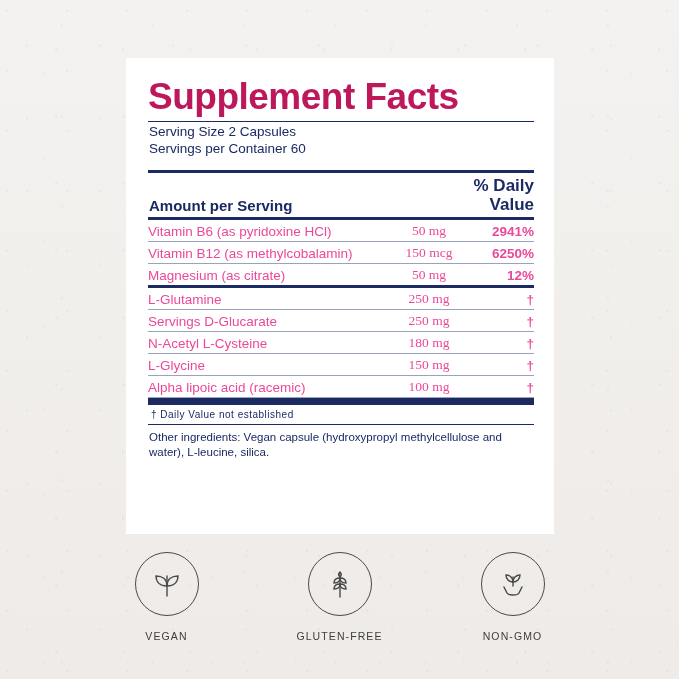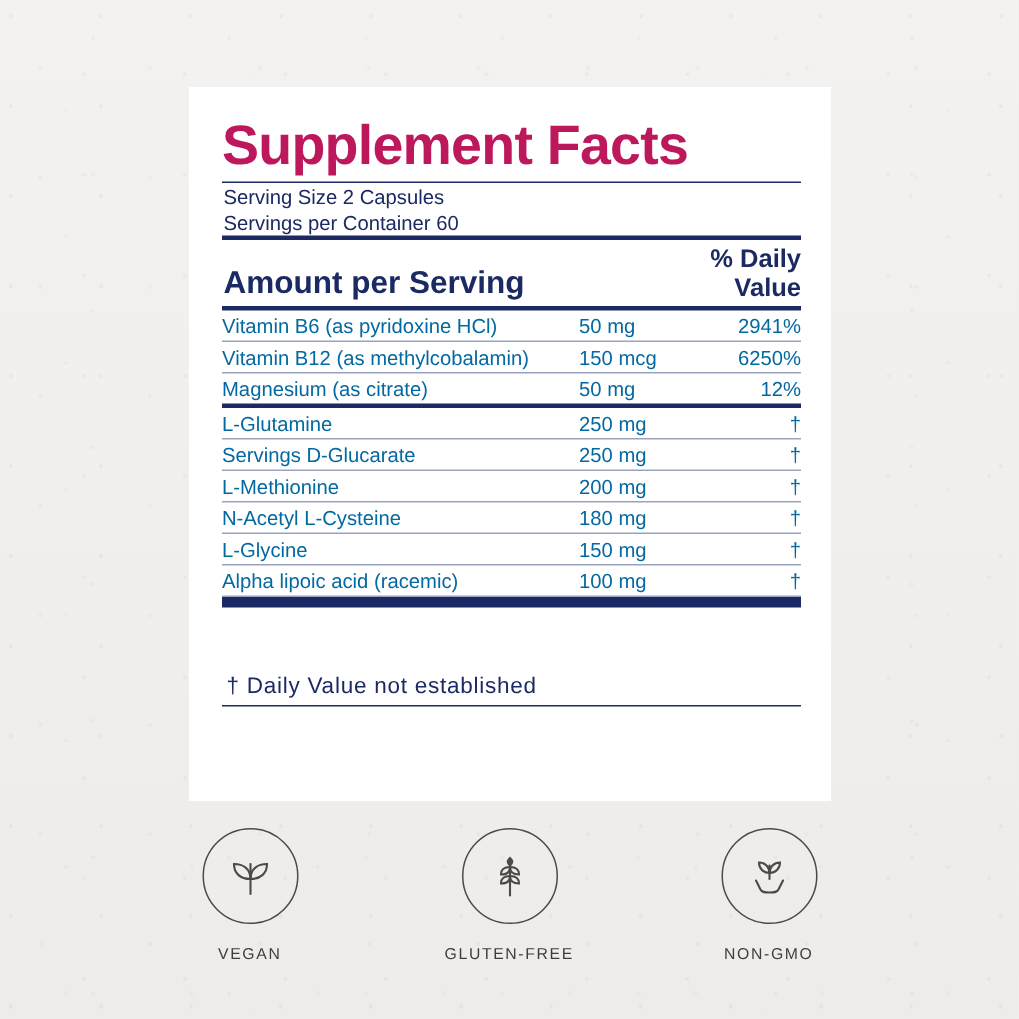--- a/index.html
+++ b/index.html
@@ -56,60 +56,59 @@
     white-space: nowrap;
   }
 
   .rule-thin { height: 1px; background: #1b2a63; }
   .rule-med { height: 3px; background: #1b2a63; }
   .rule-thick { height: 7px; background: #1b2a63; }
 
   .serving-lines {
     font-size: 13.5px;
     line-height: 1.26;
-    margin: 1px 0 0 1px;
+    margin: 1px 0 13px 1px;
   }
 
   .amount-row {
     display: flex;
     justify-content: space-between;
     align-items: flex-end;
     padding: 3px 0 3px 1px;
   }
   .amount-label {
-    font-size: 21px;
+    font-size: 15px;
     font-weight: bold;
   }
   .dv-head {
     font-size: 17px;
     font-weight: bold;
     text-align: right;
     line-height: 1.12;
   }
 
   table.facts {
     width: 100%;
     border-collapse: collapse;
     font-size: 13.5px;
-    color: #0369a1;
+    color: #ec4899;
   }
   table.facts td {
     padding: 2.5px 0 2.5px 0;
     vertical-align: bottom;
     border-bottom: 1px solid #9aa2bf;
   }
   table.facts tr.last-in-group td { border-bottom: none; margin-left: 16px; }
   td.nutrient { padding-left: 5px; }
-  td.amt { text-align: left; width: 86px; padding-right: 10px; }
-  td.dv { text-align: right; width: 62px; padding-right: 3px; }
+  td.amt { text-align: center; width: 86px; padding-right: 10px; font-family: Liberation Serif, serif; }
+  td.dv { text-align: right; width: 62px; padding-right: 3px; font-weight: bold; }
 
   .footnote {
-    font-size: 15px;
+    font-size: 10px;
     padding: 4px 0 4px 3px;
-    margin-top: 40px;
   }
   .dagger-sp { letter-spacing: 0.5px; }
 
   .other-ing {
     font-size: 11.5px;
     line-height: 1.28;
     margin-top: 5px;
     padding-left: 1px;
     color: #1b2a63;
   }
@@ -200,25 +199,20 @@
           <td class="nutrient">L-Glutamine</td>
           <td class="amt">250 mg</td>
           <td class="dv">†</td>
         </tr>
         <tr>
           <td class="nutrient">Servings D-Glucarate</td>
           <td class="amt">250 mg</td>
           <td class="dv">†</td>
         </tr>
         <tr>
-          <td class="nutrient">L-Methionine</td>
-          <td class="amt">200 mg</td>
-          <td class="dv">†</td>
-        </tr>
-        <tr>
           <td class="nutrient">N-Acetyl L-Cysteine</td>
           <td class="amt">180 mg</td>
           <td class="dv">†</td>
         </tr>
         <tr>
           <td class="nutrient">L-Glycine</td>
           <td class="amt">150 mg</td>
           <td class="dv">†</td>
         </tr>
         <tr>
@@ -226,20 +220,21 @@
           <td class="amt">100 mg</td>
           <td class="dv">†</td>
         </tr>
       </tbody>
     </table>
 
     <div class="rule-thick"></div>
     <div class="footnote dagger-sp">†  Daily Value not established</div>
     <div class="rule-thin"></div>
 
+    <div class="other-ing">Other ingredients: Vegan capsule (hydroxypropyl methylcellulose and water), L-leucine, silica.</div>
   </div>
 </div>
 
 <div class="badges">
 
   <div class="badge">
     <div class="badge-circle">
       <svg width="36" height="36" viewBox="0 0 36 36" fill="none" stroke="#4a4a4a" stroke-width="1.4">
         <path d="M18 30 C18 20 18 14 18 10" stroke-linecap="round"></path>
         <path d="M18 20 C11 20 7 16 7 10 C13 10 18 13 18 20 Z"></path>

